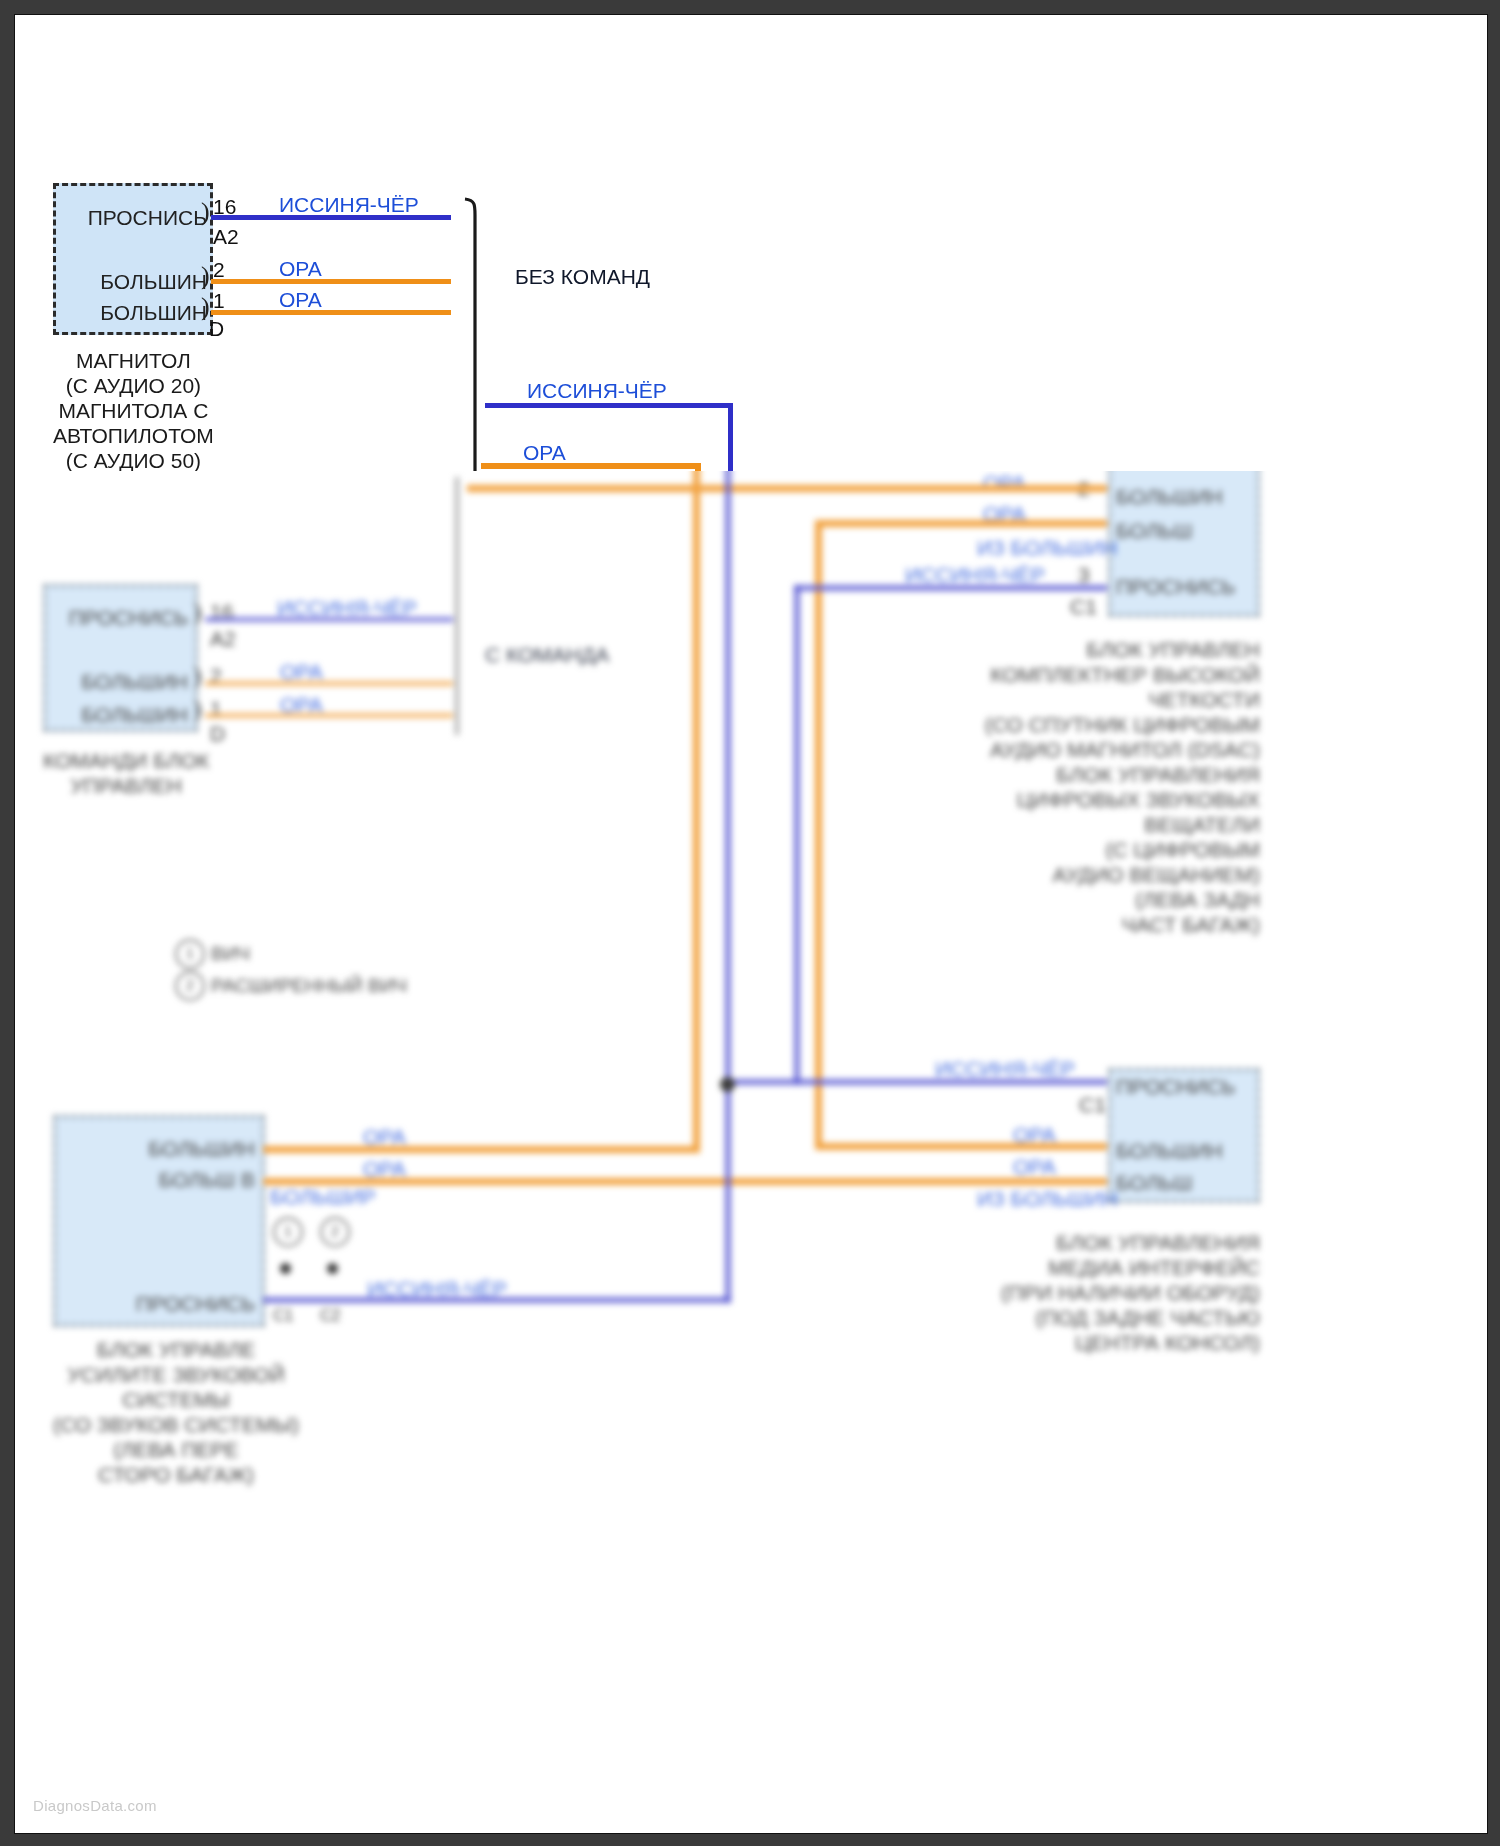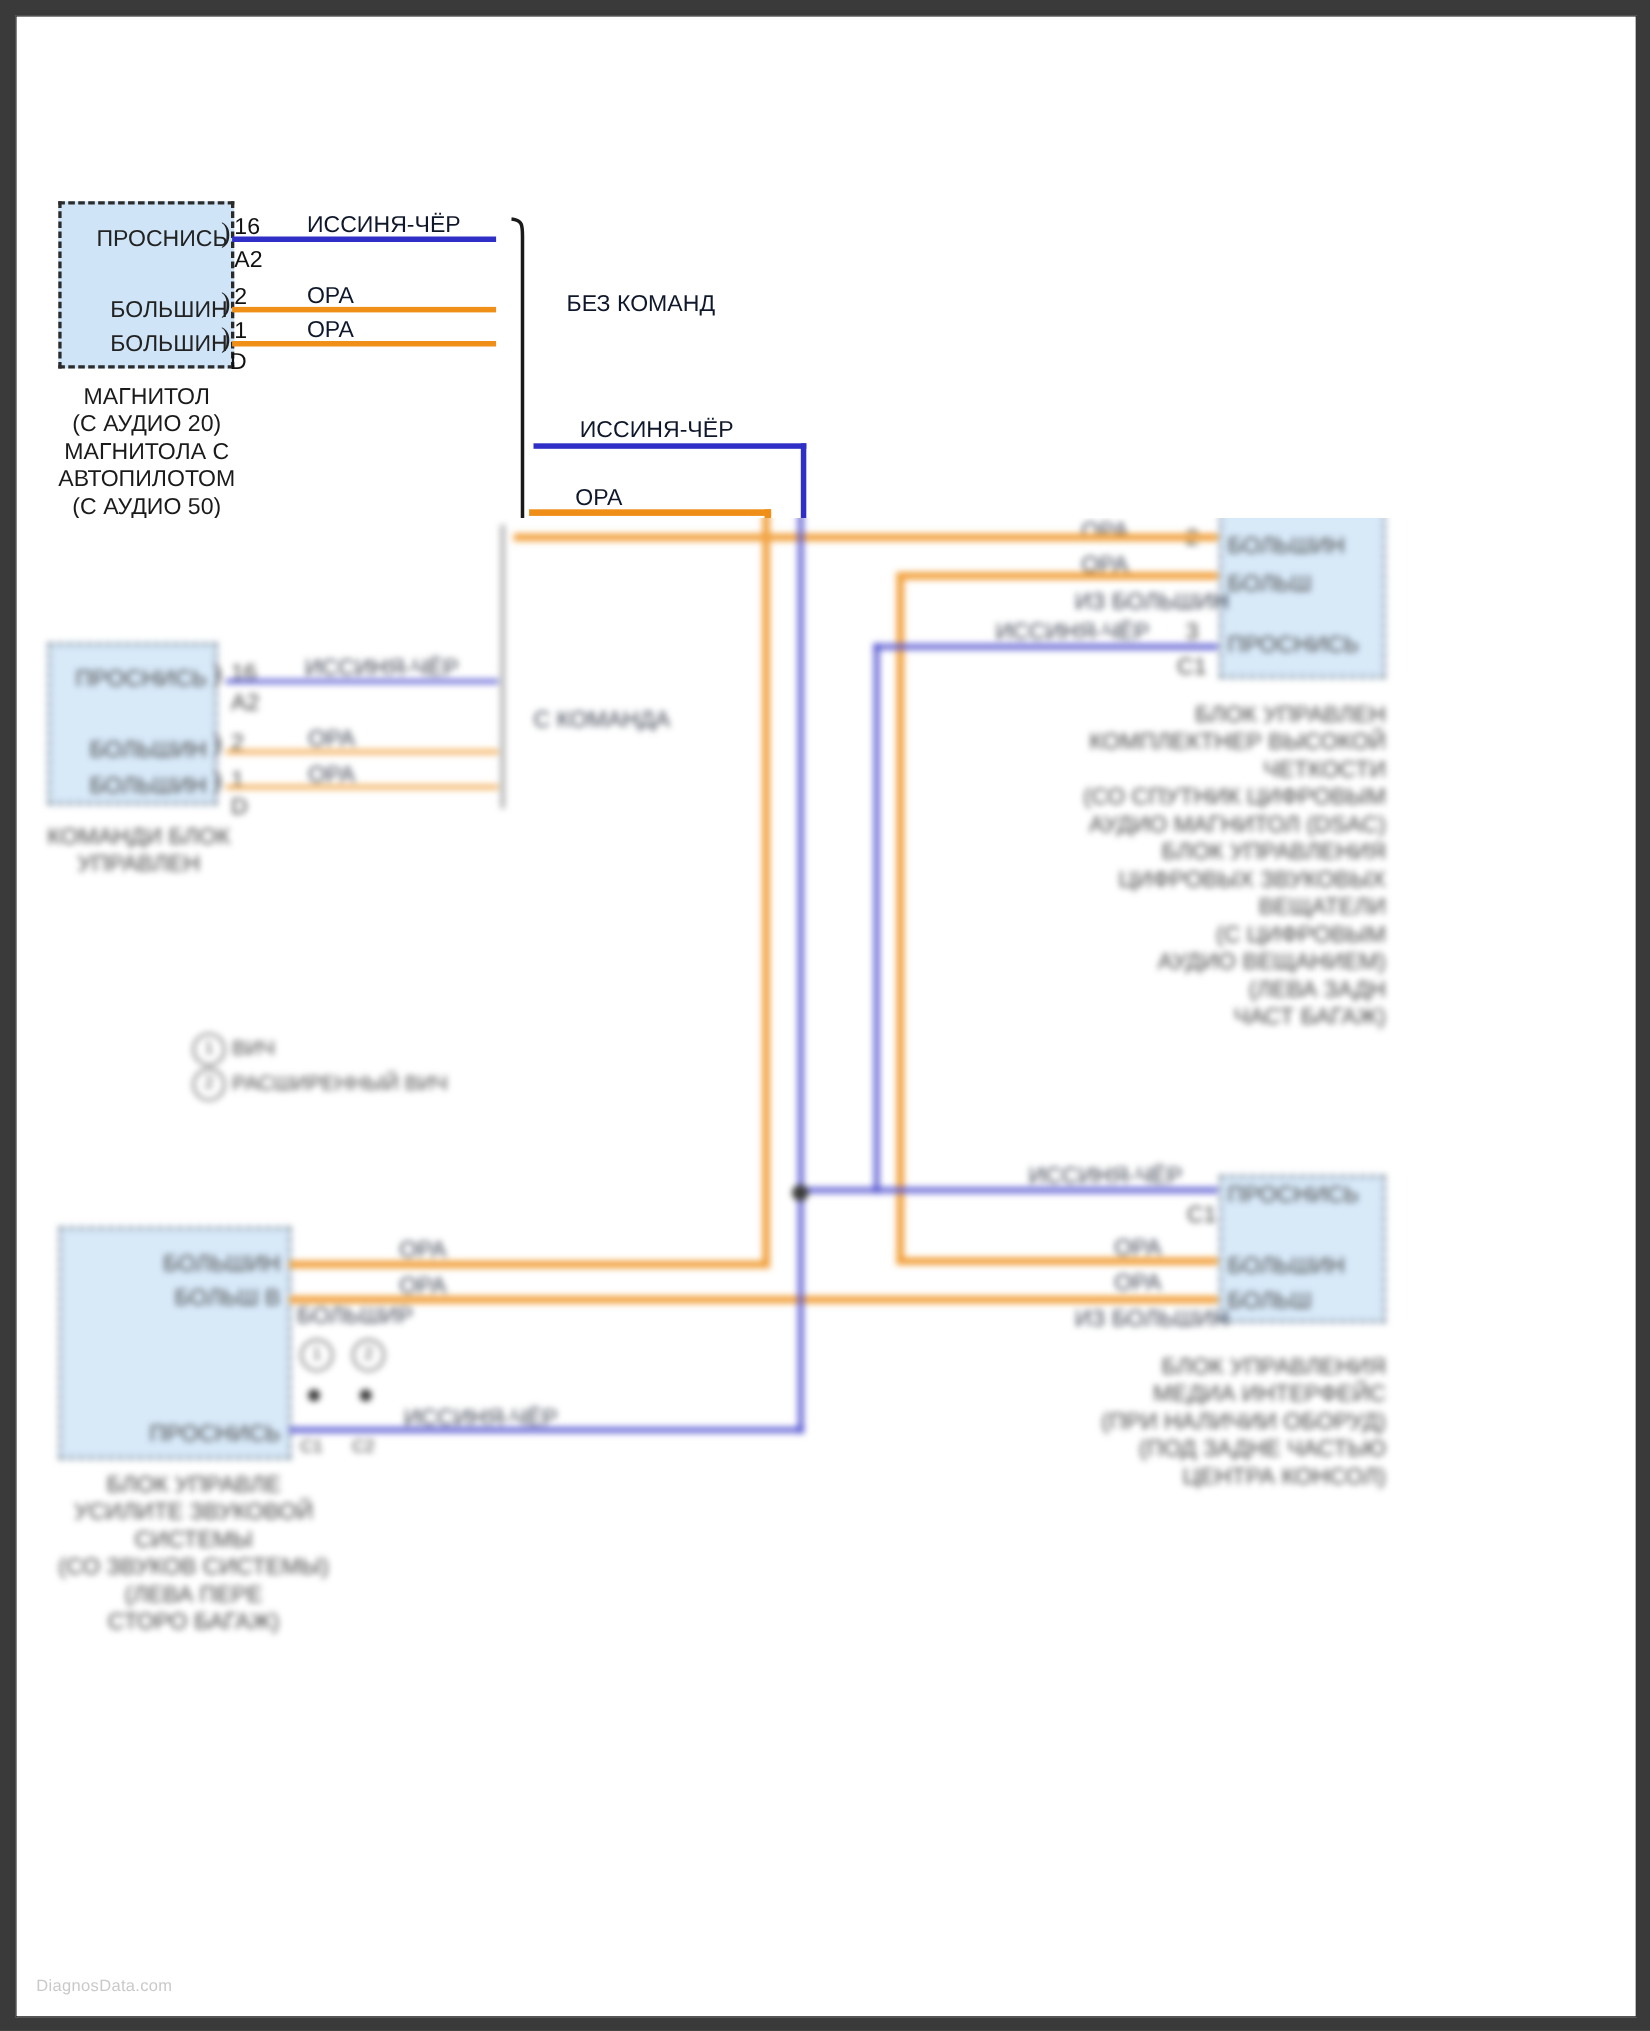--- a/index.html
+++ b/index.html
@@ -16,21 +16,21 @@
 
   .blk{position:absolute;background:#cfe4f7;border:3px dashed #2b2b2b;box-sizing:border-box;}
   .blk.soft{border-color:#7a8a99;}
   .blbl{position:absolute;font-size:21px;color:#222;white-space:nowrap;text-align:right;}
   .cap{position:absolute;font-size:21px;color:#1a1a1a;line-height:25px;white-space:pre;text-align:center;}
   .cap.r{text-align:right;}
   .wire{position:absolute;}
   .w-blue{background:#2f2fc8;}
   .w-org{background:#ef8f18;}
   .pinno{position:absolute;font-size:21px;color:#111;white-space:nowrap;}
-  .wlbl{position:absolute;font-size:21px;color:#0f172a;white-space:nowrap;}
+  .wlbl{position:absolute;font-size:21px;color:#1d4ed8;white-space:nowrap;}
   .midlbl{position:absolute;font-size:21px;color:#0f172a;white-space:nowrap;}
   .conn{position:absolute;font-size:26px;color:#222;font-family:"Liberation Serif",serif;}
   .legend-c{position:absolute;width:26px;height:26px;border:2px solid #555;border-radius:50%;
             font-size:15px;color:#333;text-align:center;line-height:24px;}
   .legend-t{position:absolute;font-size:19px;color:#222;white-space:nowrap;}
   .dot{position:absolute;width:15px;height:15px;background:#111;border-radius:50%;}
   .splice{position:absolute;width:11px;height:11px;background:#111;border-radius:50%;}
   .wm{position:absolute;font-size:15px;color:#c9c9c9;letter-spacing:.3px;}
   .brk{position:absolute;}
 </style>

